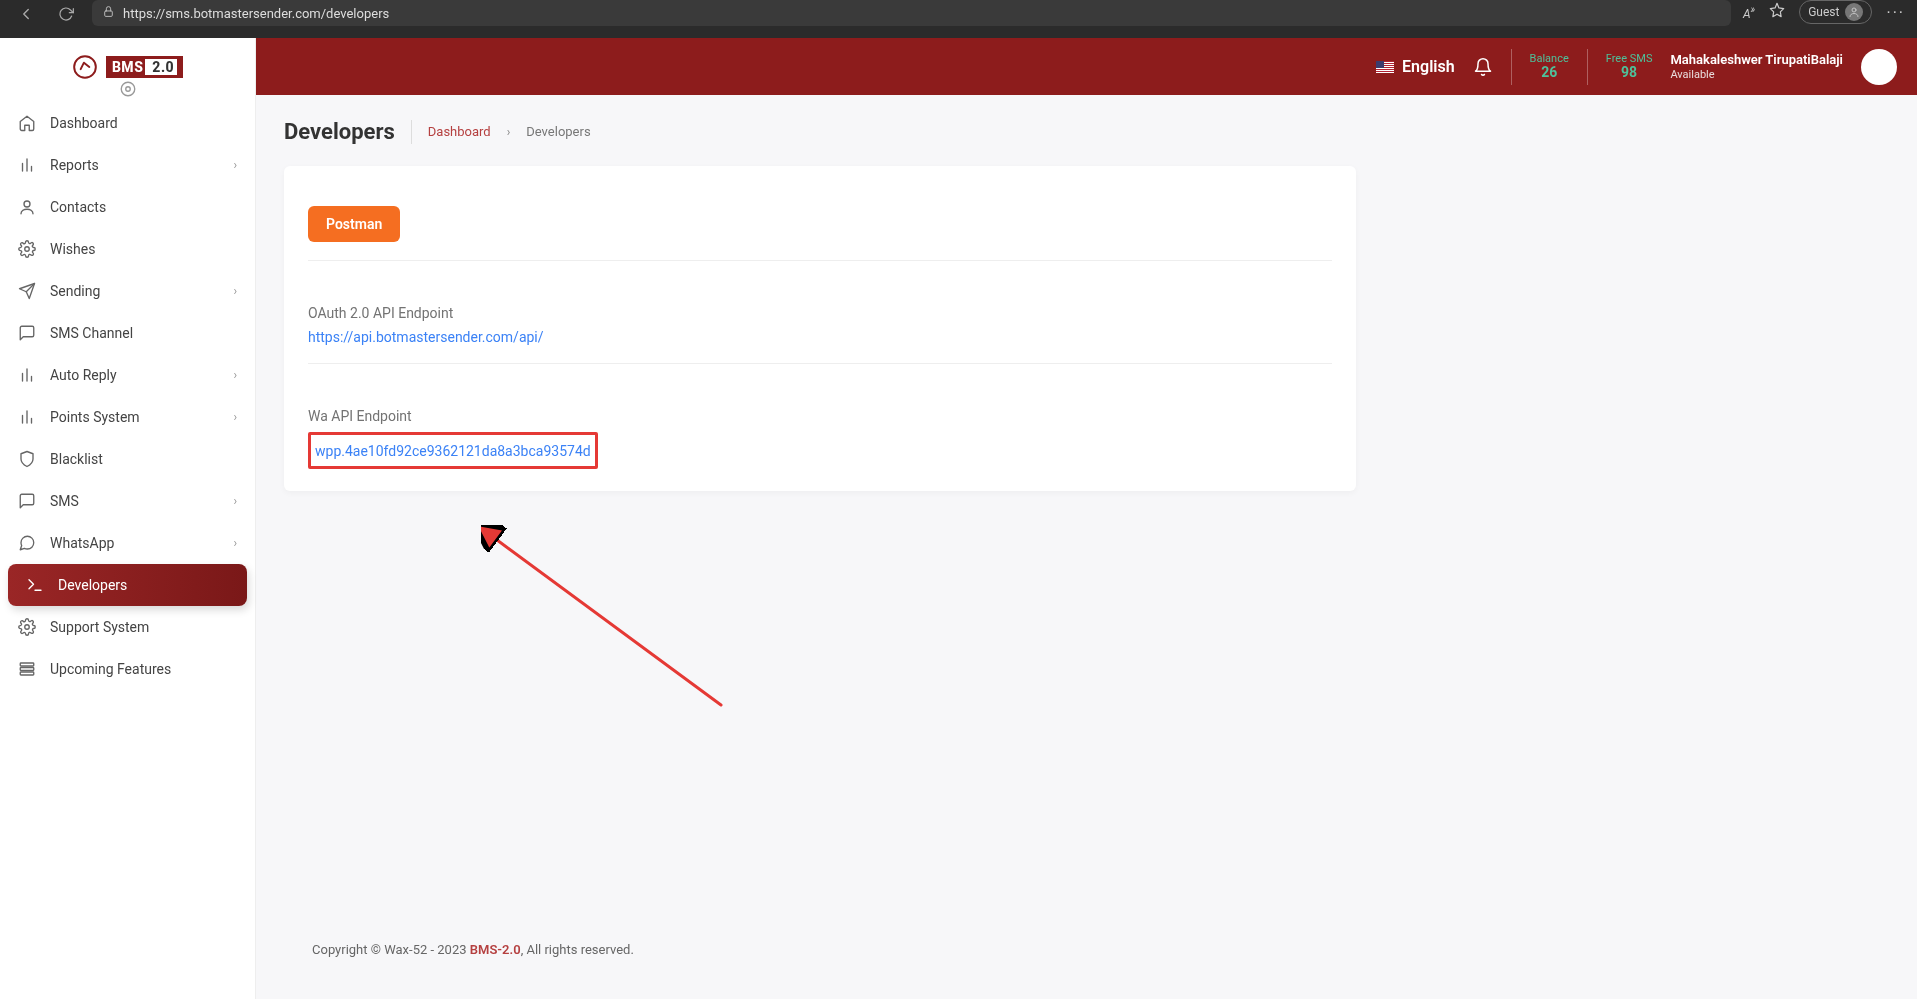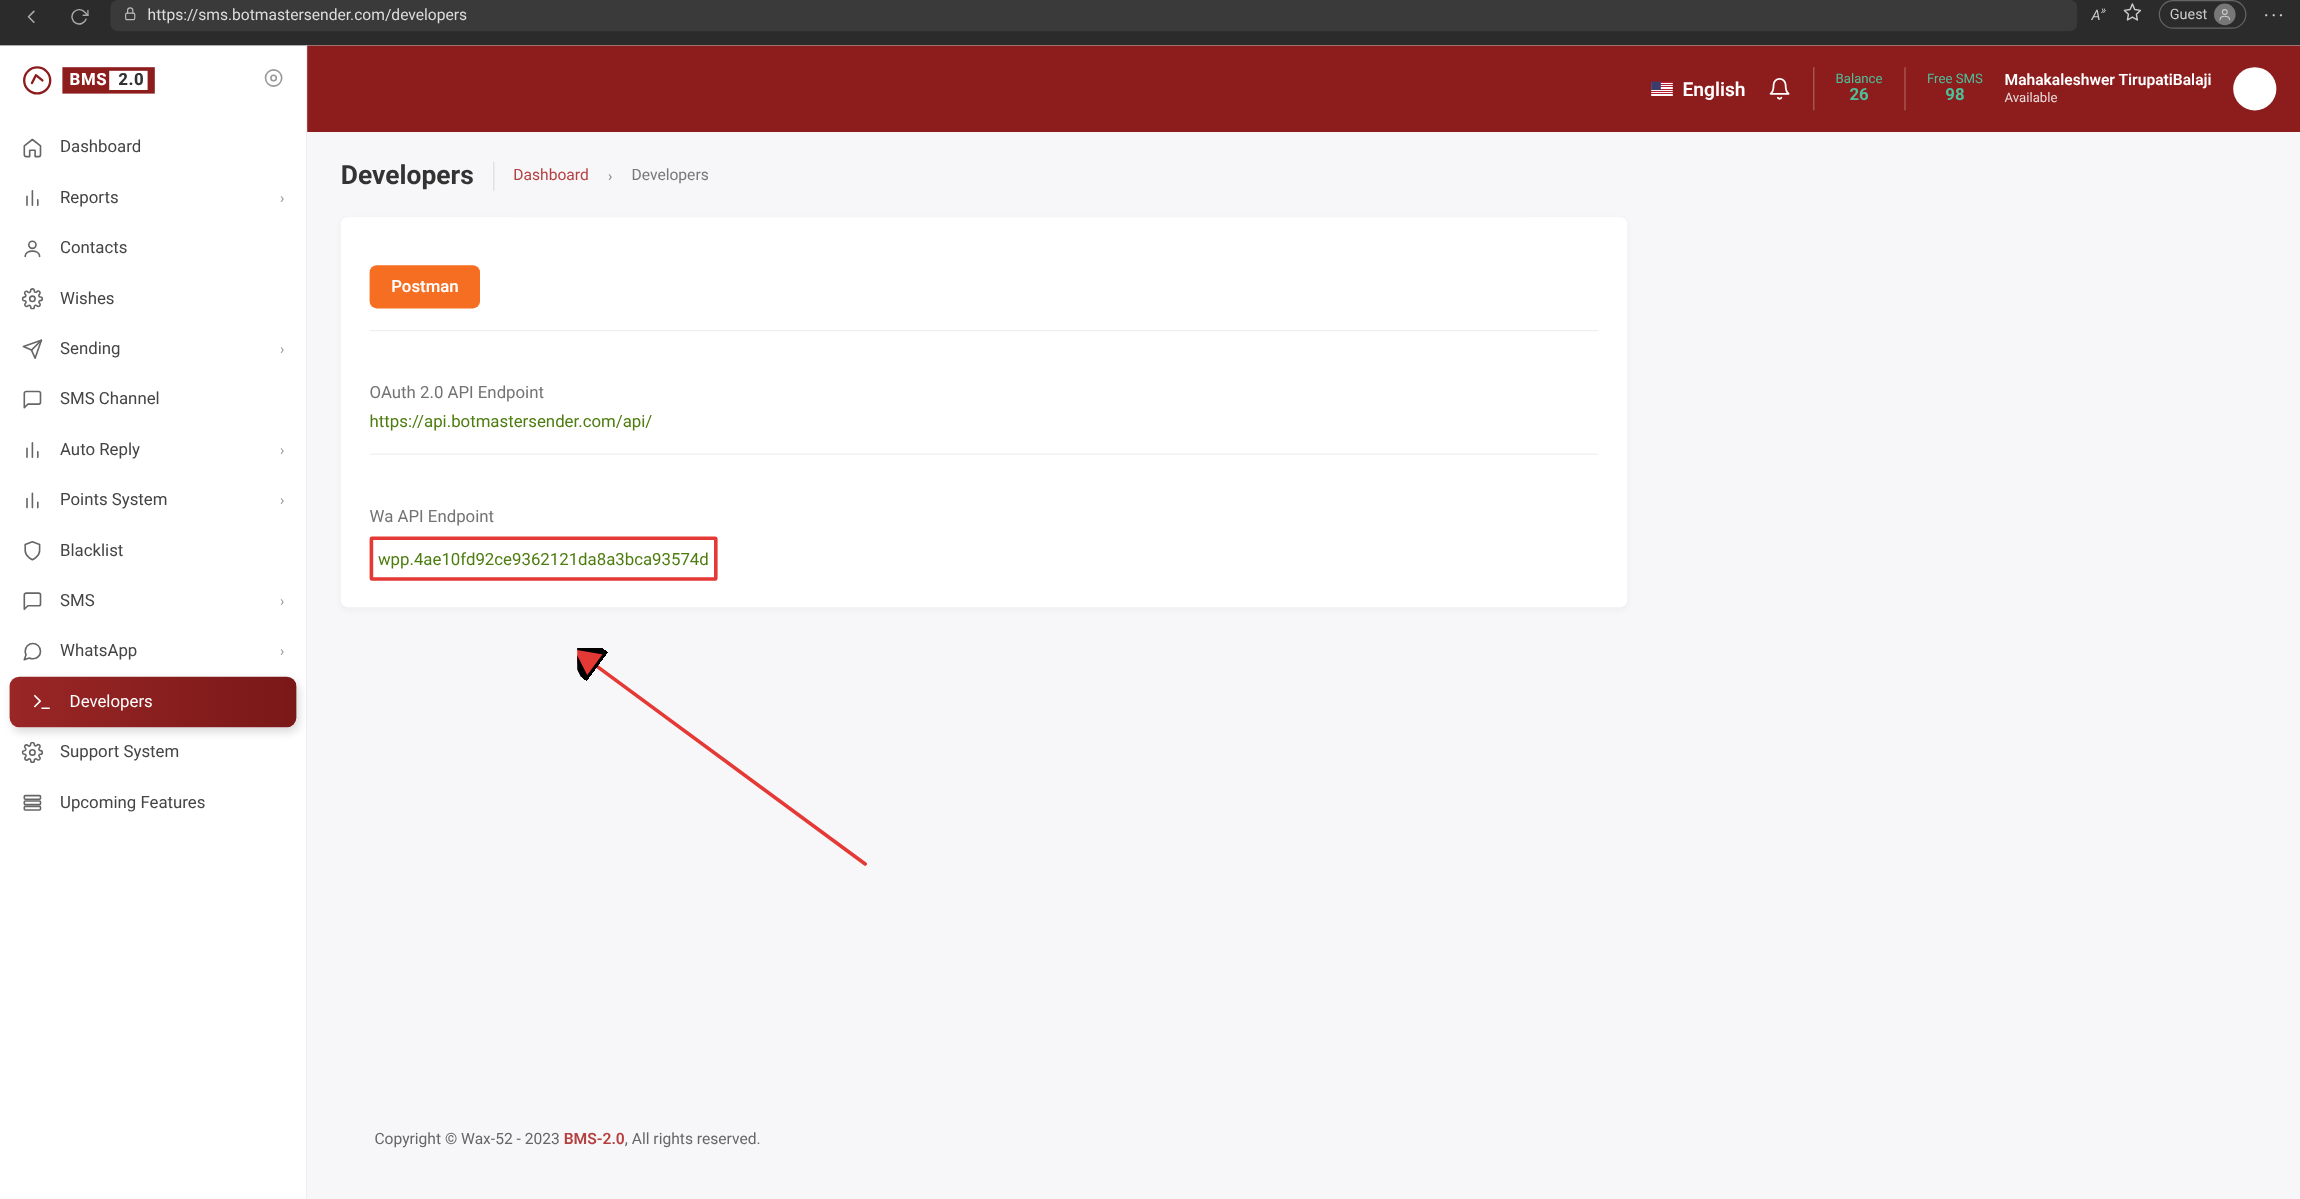--- a/index.html
+++ b/index.html
@@ -13,37 +13,37 @@
 .url-text { color: #ddd; }
 .browser-right { display: flex; align-items: center; gap: 14px; color: #ccc; }
 .guest-pill { border: 1px solid #666; border-radius: 14px; padding: 2px 8px; display: flex; align-items: center; gap: 6px; font-size: 12px; }
 .guest-avatar { width: 18px; height: 18px; border-radius: 50%; background: #777; display: flex; align-items: center; justify-content: center; }
 
 
 .app { display: flex; height: calc(999px - 38px); }
 
 
 .sidebar { width: 256px; background: #fff; border-right: 1px solid #eee; display: flex; flex-direction: column; }
-.sidebar-header { height: 58px; display: flex; align-items: center; justify-content: space-between; padding: 1px 18px; }
+.sidebar-header { height: 58px; display: flex; align-items: center; justify-content: space-between; padding: 16px 18px; flex-direction: column; }
 .logo { display: flex; align-items: center; gap: 8px; }
 .logo-icon { width: 26px; height: 26px; color: #8d1c1c; }
 .logo-badge { background: #8d1c1c; color: #fff; font-weight: 800; font-size: 14px; padding: 3px 6px; letter-spacing: 0.5px; }
 .logo-badge .ver { background: #fff; color: #333; padding: 0 3px; margin-left: 2px; }
 .collapse-icon { color: #999; }
 
 .nav { padding: 6px 0; }
 .nav-item { display: flex; align-items: center; height: 42px; padding: 0 18px; color: #444; font-size: 14px; gap: 14px; cursor: pointer; position: relative; }
 .nav-item.active { background: linear-gradient(90deg, #9a2626, #7a1818); color: #fff; border-radius: 8px; margin: 0 8px; box-shadow: 2px 4px 8px rgba(0,0,0,0.15); }
 .nav-item .chev { margin-left: auto; color: #999; font-size: 12px; }
 .nav-icon { width: 18px; height: 18px; display: flex; align-items: center; justify-content: center; color: #666; }
 .nav-item.active .nav-icon { color: #fff; }
 
 
 .main { flex: 1; display: flex; flex-direction: column; background: #f7f7f9; }
-.topbar { background: #8d1c1c; height: 72px; display: flex; align-items: center; justify-content: flex-end; padding: 0 20px; gap: 18px; color: #fff; }
+.topbar { background: #8d1c1c; height: 57px; display: flex; align-items: center; justify-content: flex-end; padding: 0 20px; gap: 18px; color: #fff; }
 .flag { width: 18px; height: 12px; background: linear-gradient(to bottom, #b22234 8%, #fff 8% 16%, #b22234 16% 24%, #fff 24% 32%, #b22234 32% 40%, #fff 40% 48%, #b22234 48% 56%, #fff 56% 64%, #b22234 64% 72%, #fff 72% 80%, #b22234 80% 88%, #fff 88% 100%); position: relative; }
 .flag::before { content:""; position:absolute; left:0; top:0; width:8px; height:7px; background:#3c3b6e; }
 .lang-block { display: flex; align-items: center; gap: 8px; font-weight: 600; }
 .bell-block { color: #fff; display:flex; align-items:center; }
 .divider-v { width: 1px; height: 36px; background: rgba(255,255,255,0.3); }
 .stat-block { text-align: center; line-height: 1.1; }
 .stat-label { color: #4ec09a; font-size: 11px; }
 .stat-value { color: #4ec09a; font-size: 14px; font-weight: 700; }
 .user-block { line-height: 1.2; }
 .user-name { font-size: 13px; font-weight: 600; white-space: nowrap; }
@@ -55,21 +55,21 @@
 .page-title { font-size: 22px; font-weight: 700; color: #333; }
 .crumb-sep { width: 1px; height: 24px; background: #ddd; }
 .crumb-link { color: #b54040; font-size: 13px; }
 .crumb-arrow { color: #888; font-size: 12px; }
 .crumb-cur { color: #777; font-size: 13px; }
 
 .card { background: #fff; border-radius: 6px; padding: 22px 24px; width: 1072px; box-shadow: 0 2px 6px rgba(0,0,0,0.04); }
 .postman-btn { background: #f56e21; color: #fff; border: none; padding: 10px 18px; border-radius: 6px; font-size: 14px; font-weight: 600; cursor: pointer; margin-top: 18px; }
 .card-divider { border: none; border-top: 1px solid #eee; margin: 18px 0; }
 .field-label { color: #737373; font-size: 14px; margin-bottom: 8px; margin-top: 44px; }
-.field-value { color: #4d7c0f; font-size: 14px; }
+.field-value { color: #3b82f6; font-size: 14px; }
 .highlight-box { border: 3px solid #e53935; padding: 6px 4px; display: inline-block; border-radius: 2px; }
 
 .footer { padding: 18px 28px; color: #666; font-size: 13px; }
 .footer .brand { color: #b54040; font-weight: 600; }
 
 
 .annotation-arrow { position: absolute; pointer-events: none; }
 
 
 svg { stroke: currentColor; fill: none; stroke-width: 1.8; stroke-linecap: round; stroke-linejoin: round; }

